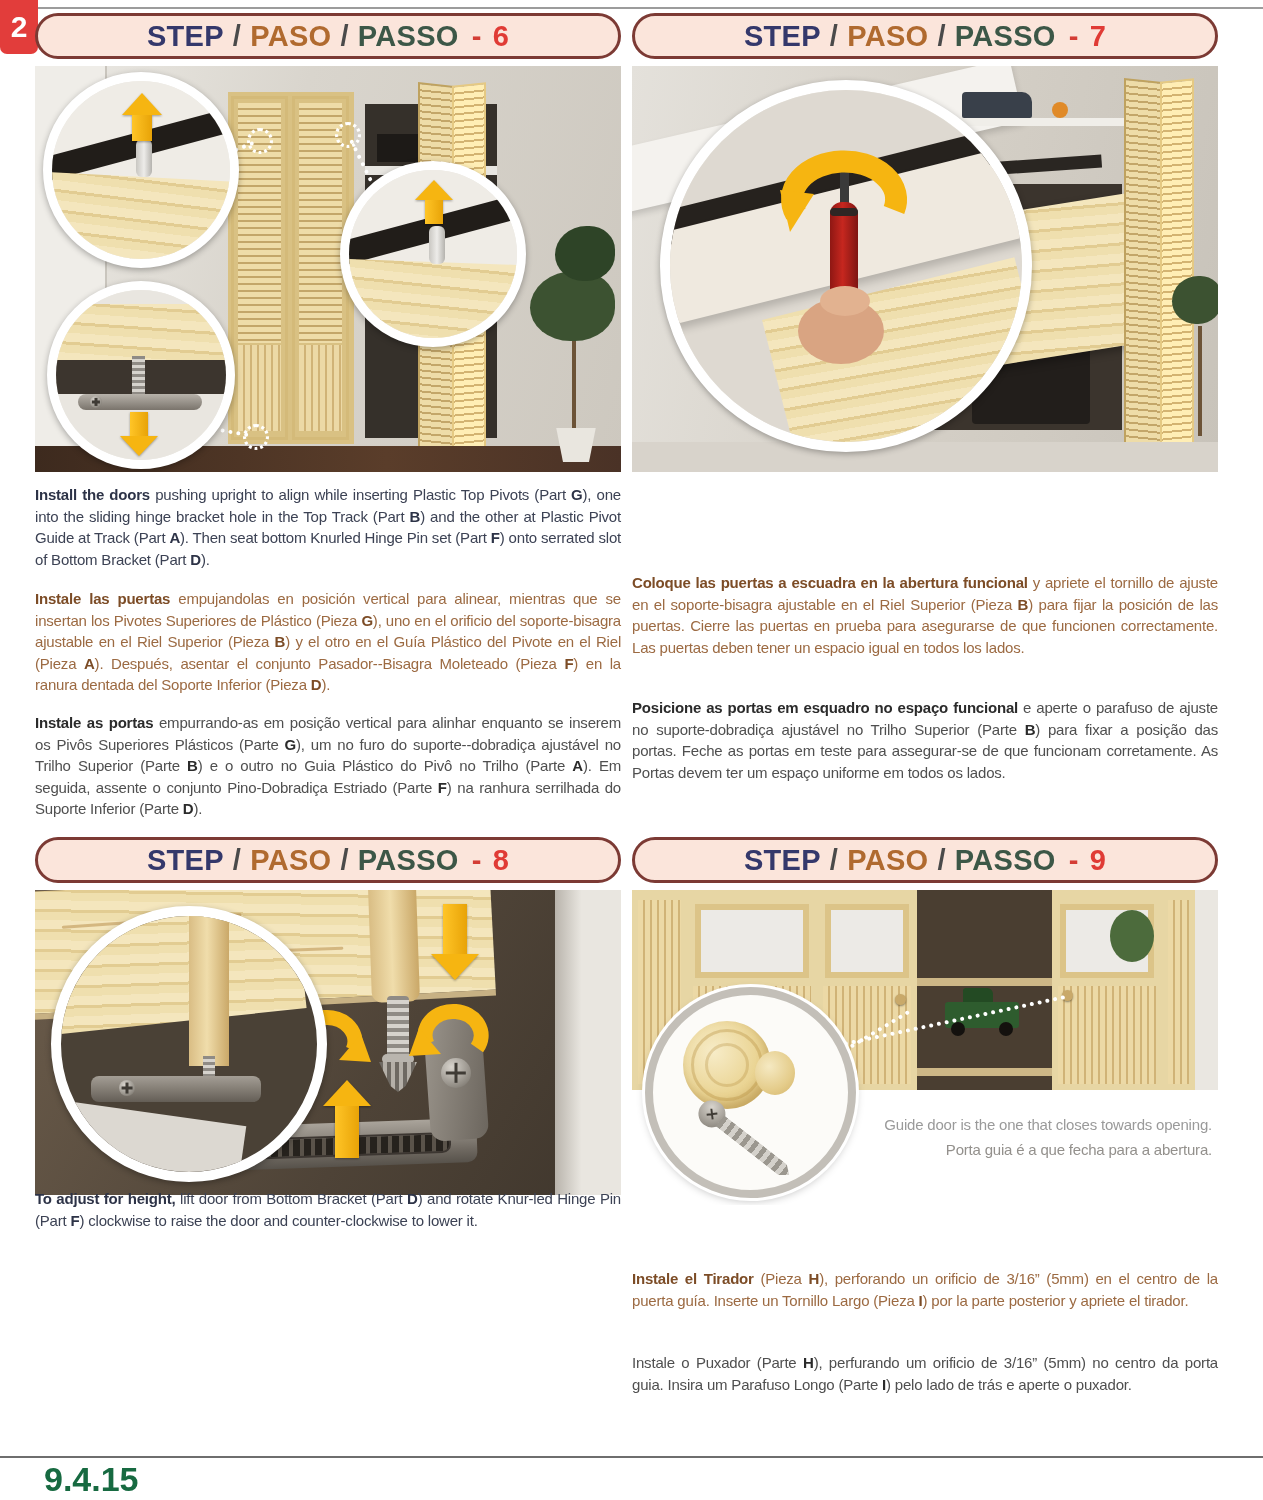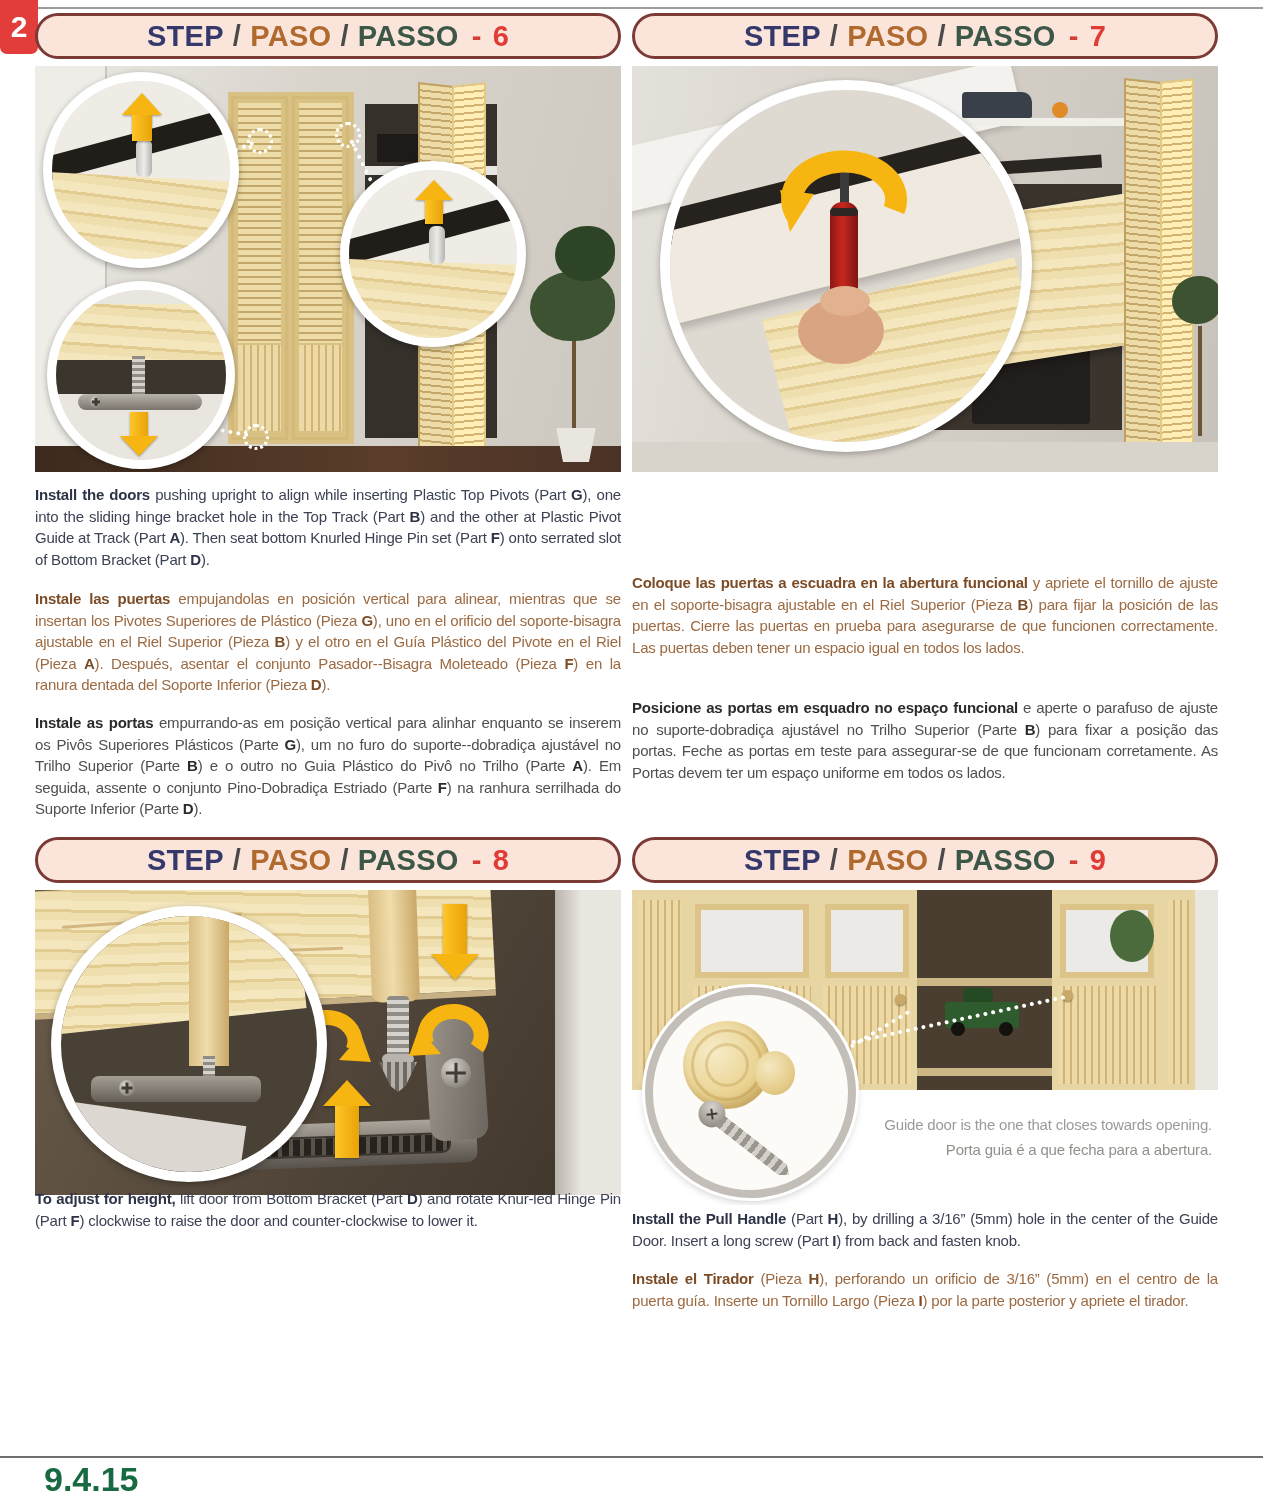--- a/index.html
+++ b/index.html
@@ -422,19 +422,19 @@
           <div class="c9shank"></div>
         </div>
       </div>
 
       <div class="p9cap">
         <div class="cap-en">Guide door is the one that closes towards opening.</div>
         <div class="cap-pt">Porta guia é a que fecha para a abertura.</div>
       </div>
     </div>
 
-    <p class="txt en t-en4"><b>Install the Pull Handle</b> (Part <b>H</b>), by drilling a 3/16” (5mm) hole in the center of the Guide Door. Insert a long screw (Part <b>I</b>) from back and fasten knob.</p>
     <p class="txt es t-es4"><b>Instale el Tirador</b> (Pieza <b>H</b>), perforando un orificio de 3/16” (5mm) en el centro de la puerta guía. Inserte un Tornillo Largo (Pieza <b>I</b>) por la parte posterior y apriete el tirador.</p>
+    <p class="txt pt t-pt4">Instale o Puxador (Parte <b>H</b>), perfurando um orificio de 3/16” (5mm) no centro da porta guia. Insira um Parafuso Longo (Parte <b>I</b>) pelo lado de trás e aperte o puxador.</p>
   </section>
 
   <div class="bottom-rule"></div>
   <div class="page-code">9.4.15</div>
 </div>
 
 </body></html>

